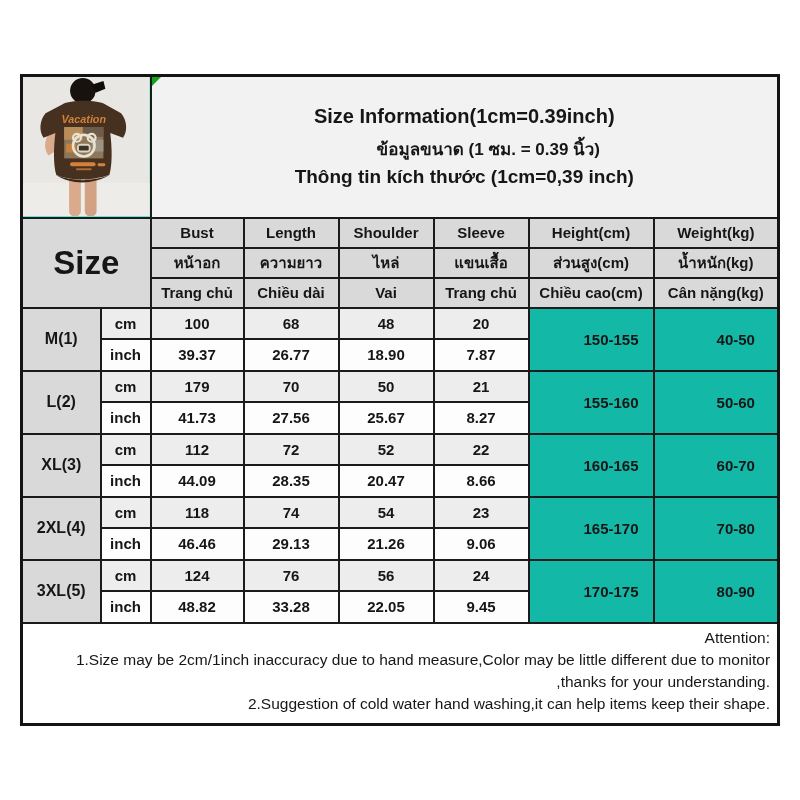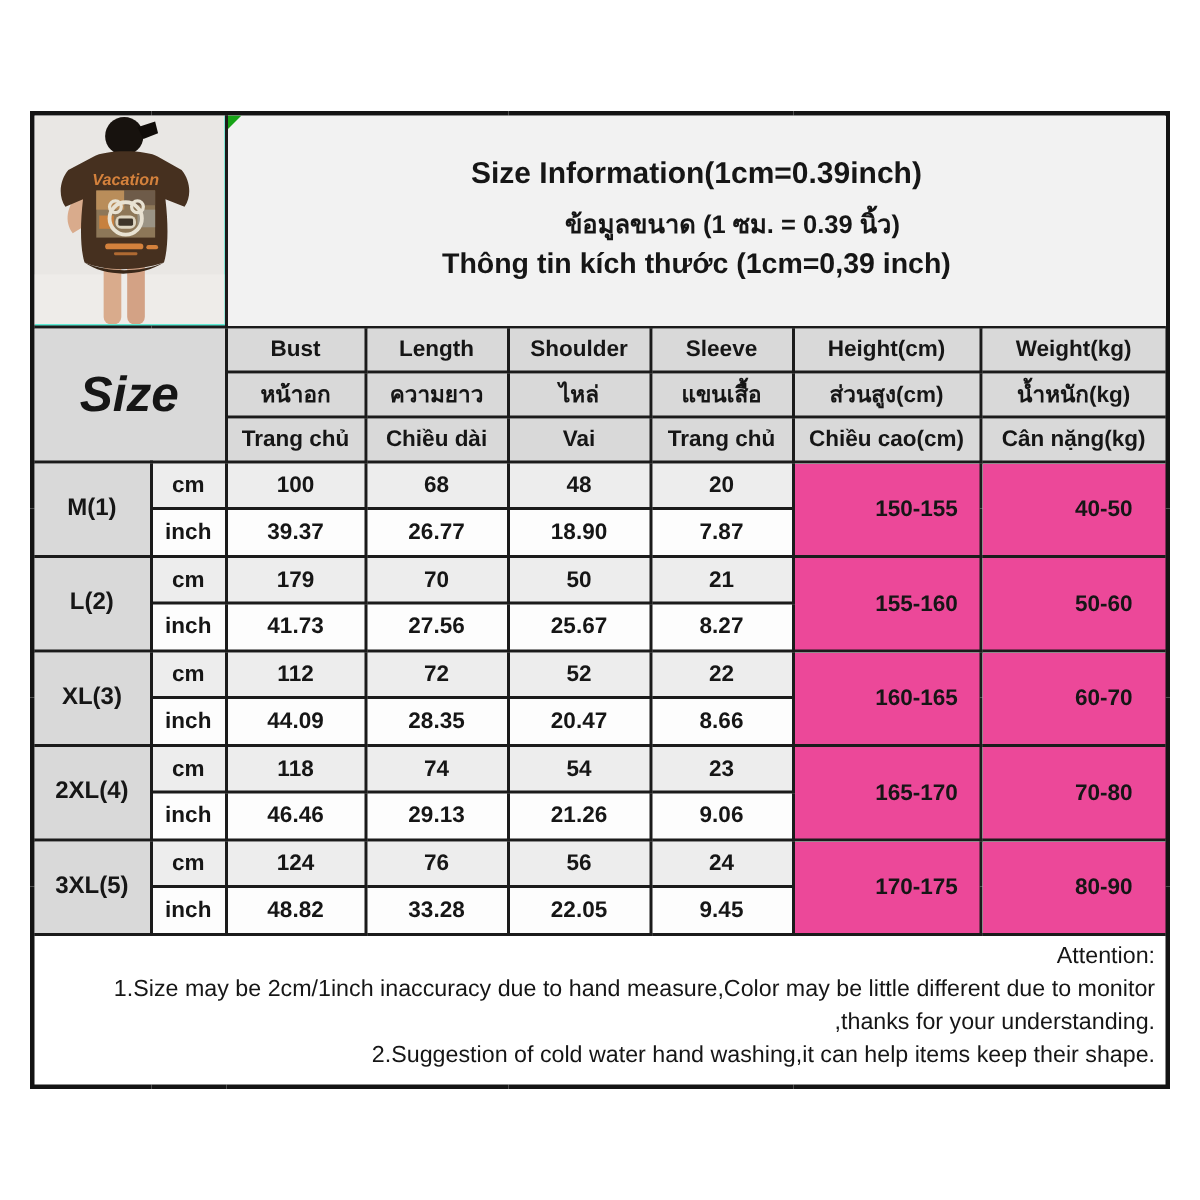--- a/index.html
+++ b/index.html
@@ -31,27 +31,27 @@
 
   td.title-cell { background:#f2f2f2; position:relative; }
   .corner-marker {
     position:absolute; left:0; top:0; width:0; height:0;
     border-top:9px solid #17a317; border-right:9px solid transparent;
   }
   .t-en { font-size:20px; font-weight:bold; letter-spacing:0px; }
   .t-th { font-size:17px; font-weight:bold; margin-top:7px;padding-left:48px; }
   .t-vi { font-size:19px; font-weight:bold; margin-top:4px; }
 
-  td.size-cell { background:#d9d9d9; font-size:33px; font-weight:bold;font-style:italic; }
+  td.size-cell { background:#d9d9d9; font-size:33px; font-weight:bold; }
   td.hdr  { background:#d9d9d9; font-size:15px; font-weight:bold; }
   td.lbl  { background:#d9d9d9; font-size:16px; font-weight:bold; }
   td.unit { font-size:15px; font-weight:bold; background:#fdfdfd; }
   td.val  { font-size:15px; font-weight:bold; background:#fdfdfd; }
   tr.cm-row td.unit, tr.cm-row td.val { background:#ededed; }
-  td.range { background:#ec4899; font-size:15px; font-weight:bold;padding-left:40px; }
+  td.range { background:#14b8a6; font-size:15px; font-weight:bold;padding-left:40px; }
 
   td.attention {
     background:#ffffff; text-align:right; vertical-align:top;
     font-size:15.5px; font-weight:normal; line-height:22px;
     padding:3px 7px;
   }
 </style>
 </head>
 <body>
 

